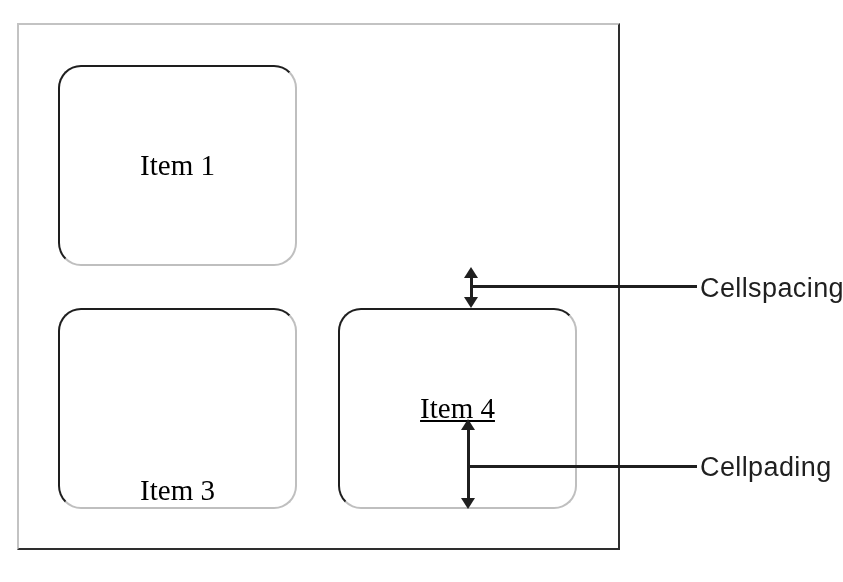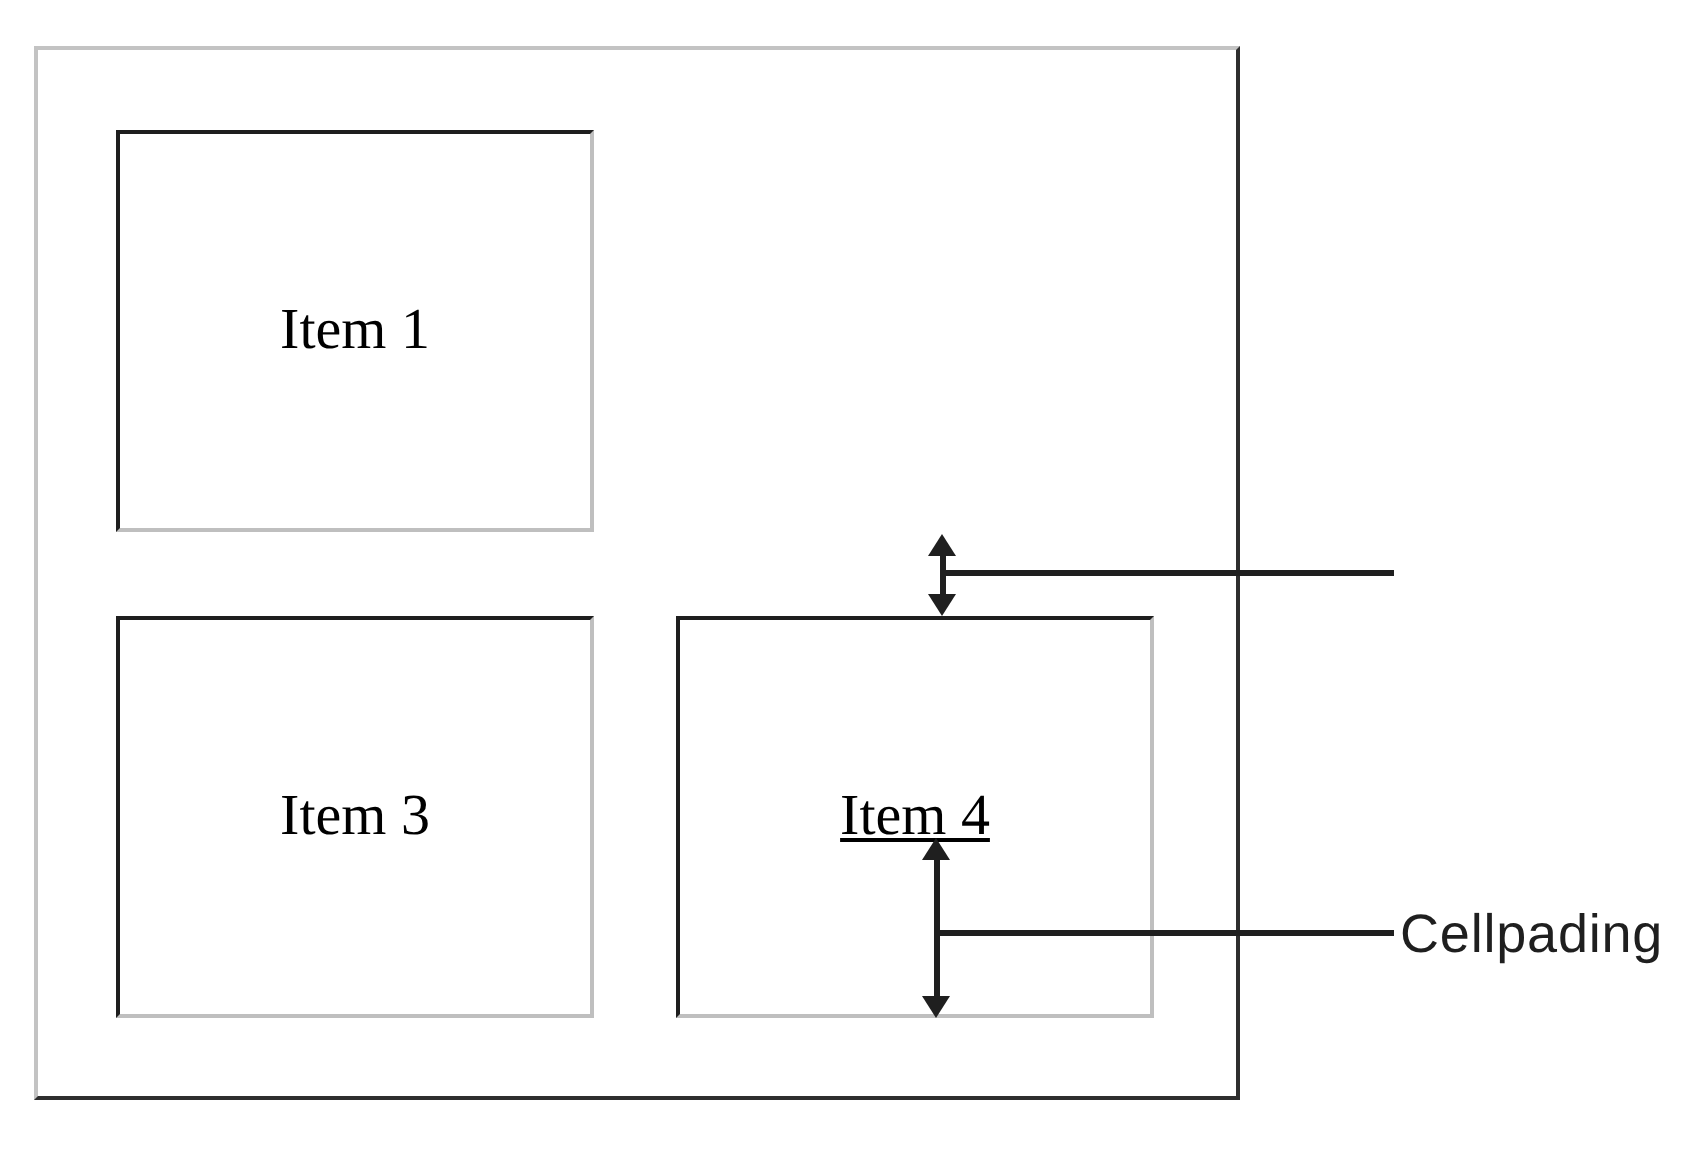--- a/index.html
+++ b/index.html
@@ -32,24 +32,25 @@
     position: absolute;
     width: 235px;   
     height: 197px;  
     border-style: solid;
     border-width: 2px;
     border-color: #1e1e1e #bfbfbf #bfbfbf #1e1e1e;
     background: #ffffff;
     display: flex;
     align-items: center;
     justify-content: center;
+    border-radius: 23px;
   }
   .cell-1 { left: 58px;  top: 65px;  }
   .cell-2 { left: 338px; top: 65px;  }
-  .cell-3 { left: 58px;  top: 308px; }
+  .cell-3 { left: 58px;  top: 308px; align-items: flex-end; }
   .cell-4 { left: 338px; top: 308px; text-decoration: underline; }
   .cell-label {
     font-family: "Liberation Serif", serif;
     font-size: 29px;
     color: #000000;
     white-space: nowrap;
   }
   
   .v-arrow {
     position: absolute;
@@ -120,20 +121,21 @@
   <div class="cell cell-4">
     <span class="cell-label">Item 4</span>
   </div>
 
   <div class="v-arrow arrow-cellspacing">
     <span class="head-up"></span>
     <span class="shaft"></span>
     <span class="head-down"></span>
   </div>
   <div class="leader leader-cellspacing"></div>
+  <div class="annot-label label-cellspacing">Cellspacing</div>
 
   <div class="v-arrow arrow-cellpadding">
     <span class="head-up"></span>
     <span class="shaft"></span>
     <span class="head-down"></span>
   </div>
   <div class="leader leader-cellpadding"></div>
   <div class="annot-label label-cellpadding">Cellpading</div>
 
 </div>

